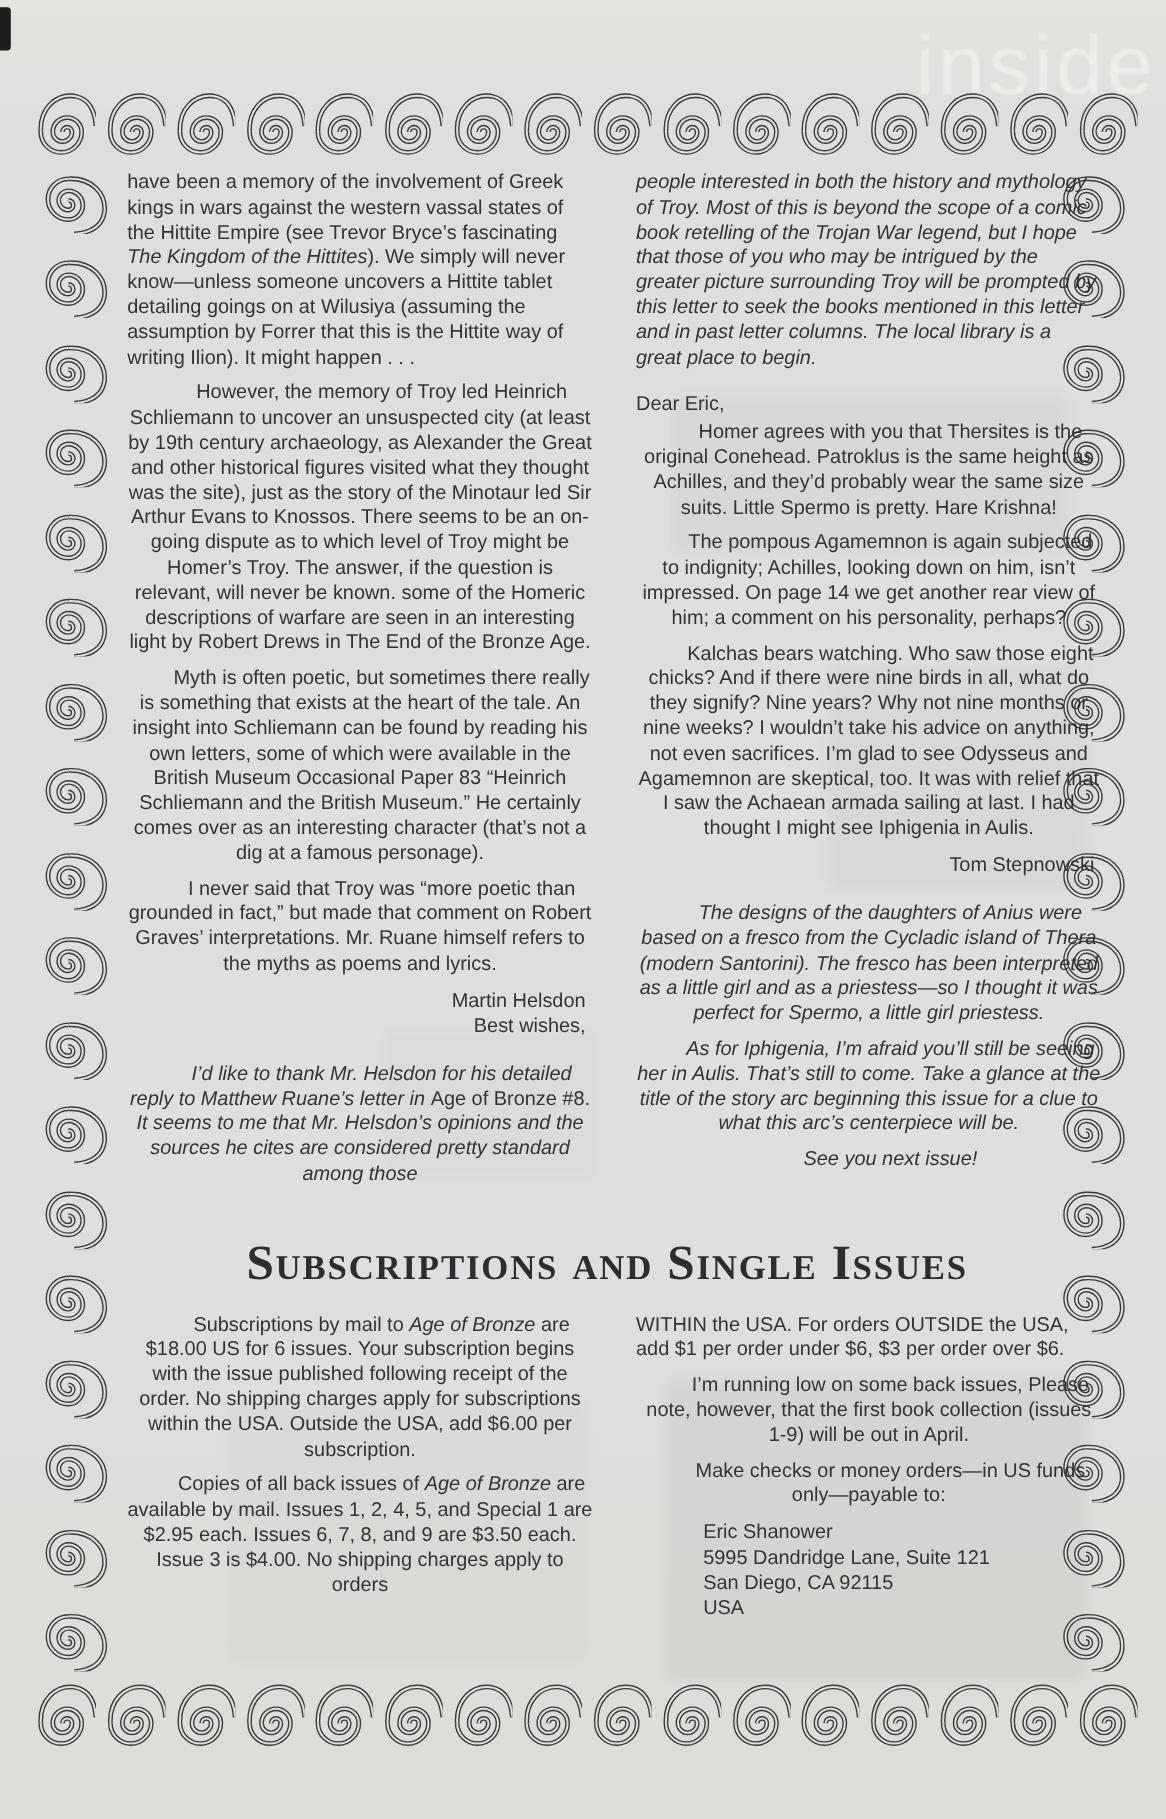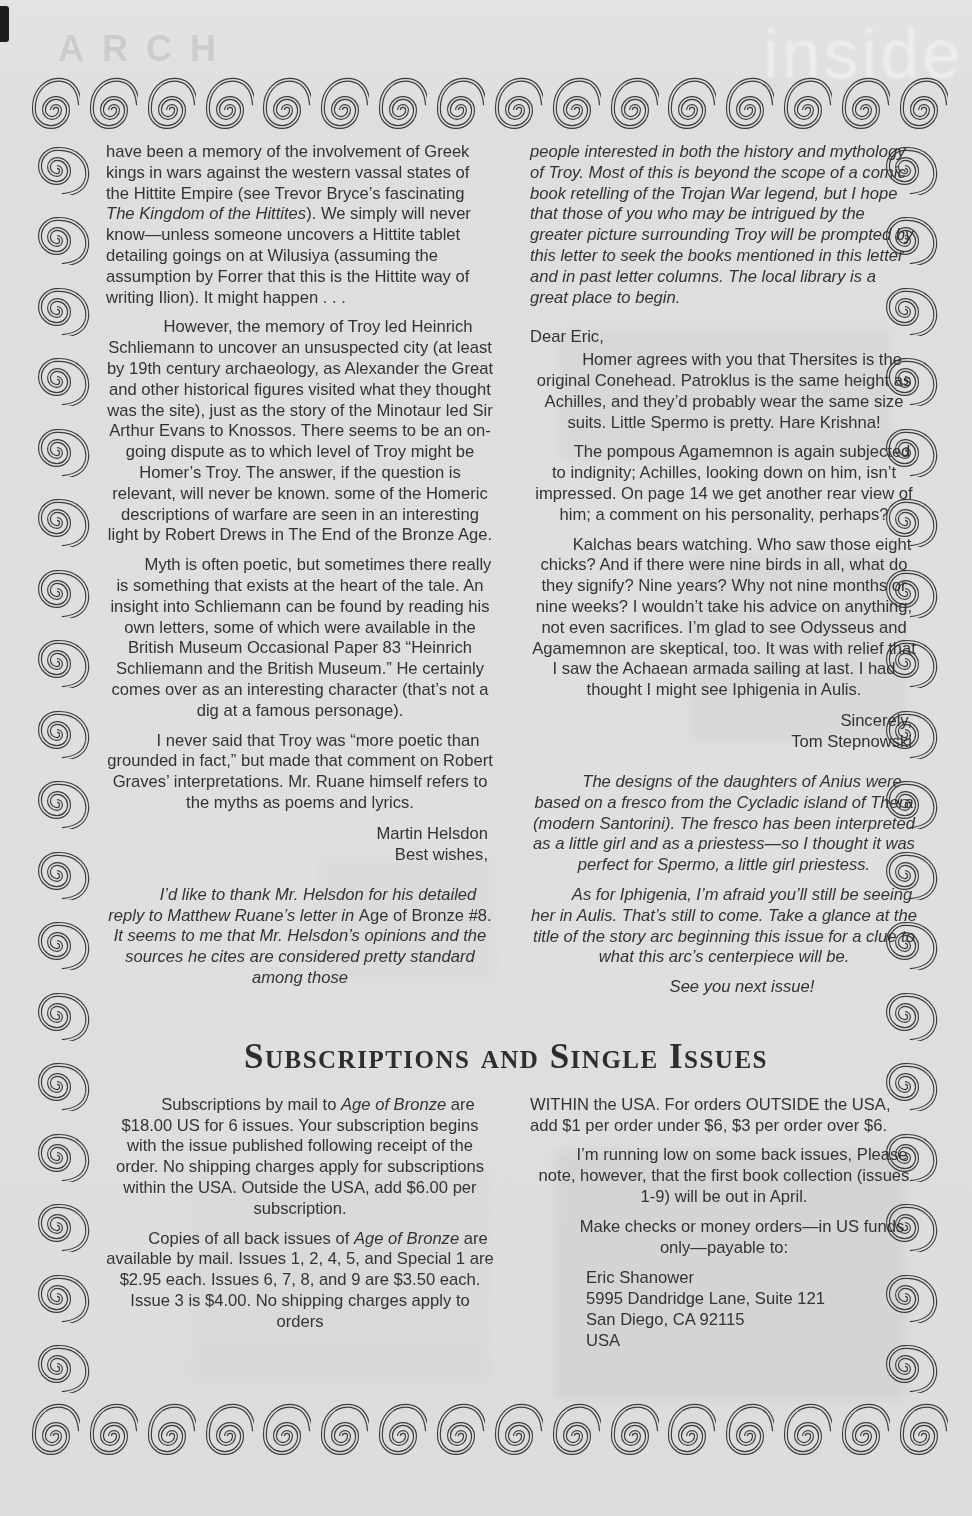--- a/index.html
+++ b/index.html
@@ -40,32 +40,31 @@
   .para{margin:0 0 9px 0;font-size:16.6px;line-height:20.8px;color:#333335;}
   .para.ind{text-indent:36px;text-align:center;}
   .it{font-style:italic;}
   .signoff{ text-align:right;padding-right:6px;margin:2px 0 10px 0;font-size:16.6px;line-height:21px;}
   .sig-line{display:block;}
   .spacer{height:10px;}
   .sub-heading{
     text-align:center;margin:30px 0 18px 0;
     font-family:"Liberation Serif", serif;
     font-variant:small-caps;font-weight:600;
-    font-size:35px;letter-spacing:1.5px;color:#2d2d2f;
+    font-size:41px;letter-spacing:1.5px;color:#2d2d2f;
   }
   .address{margin:0 0 0 56px;font-size:16.6px;line-height:21px;}
   .address div{margin:0;}
 </style>
 </head>
 <body>
 
 <div class="page">
 
   <div class="corner-mark"></div>
-  <div class="ghost-arch">ARCH</div>
   <div class="ghost-inside">inside</div>
 
   <div class="ghostblock" style="left:560px;top:330px;width:330px;height:130px;"></div>
   <div class="ghostblock" style="left:690px;top:555px;width:215px;height:185px;"></div>
   <div class="ghostblock" style="left:320px;top:860px;width:175px;height:120px;opacity:.7;"></div>
   <div class="ghostblock" style="left:555px;top:1150px;width:350px;height:250px;background:rgba(60,60,60,0.06);"></div>
   <div class="ghostblock" style="left:190px;top:1170px;width:300px;height:215px;opacity:.6;"></div>
 
   <div class="border b-top">
       <svg class="tile" viewBox="0 0 56 62" aria-hidden="true">
@@ -509,21 +508,20 @@
             <p class="para"><span class="it">people interested in both the history and mythology of Troy. Most of this is beyond the scope of a comic book retelling of the Trojan War legend, but I hope that those of you who may be intrigued by the greater picture surrounding Troy will be prompted by this letter to seek the books mentioned in this letter and in past letter columns. The local library is a great place to begin.</span></p>
           </div>
         <div class="spacer"></div>
         <p class="para" style="margin-bottom:2px;">Dear Eric,</p>
         <div>
             <p class="para ind"><span>Homer agrees with you that Thersites is the original Conehead. Patroklus is the same height as Achilles, and they’d probably wear the same size suits. Little Spermo is pretty. Hare Krishna!</span></p>
             <p class="para ind"><span>The pompous Agamemnon is again subjected to indignity; Achilles, looking down on him, isn’t impressed. On page 14 we get another rear view of him; a comment on his personality, perhaps?</span></p>
             <p class="para ind"><span>Kalchas bears watching. Who saw those eight chicks? And if there were nine birds in all, what do they signify? Nine years? Why not nine months or nine weeks? I wouldn’t take his advice on anything, not even sacrifices. I’m glad to see Odysseus and Agamemnon are skeptical, too. It was with relief that I saw the Achaean armada sailing at last. I had thought I might see Iphigenia in Aulis.</span></p>
           </div>
         <div class="signoff">
-          <span class="sig-line">Sincerely,</span>
           <span class="sig-line">Tom Stepnowski</span>
         </div>
         <div class="spacer"></div>
         <div>
             <p class="para ind"><span class="it">The designs of the daughters of Anius were based on a fresco from the Cycladic island of Thera (modern Santorini). The fresco has been interpreted as a little girl and as a priestess—so I thought it was perfect for Spermo, a little girl priestess.</span></p>
             <p class="para ind"><span class="it">As for Iphigenia, I’m afraid you’ll still be seeing her in Aulis. That’s still to come. Take a glance at the title of the story arc beginning this issue for a clue to what this arc’s centerpiece will be.</span></p>
             <p class="para ind"><span class="it">See you next issue!</span></p>
           </div>
       </div>
     </div>

